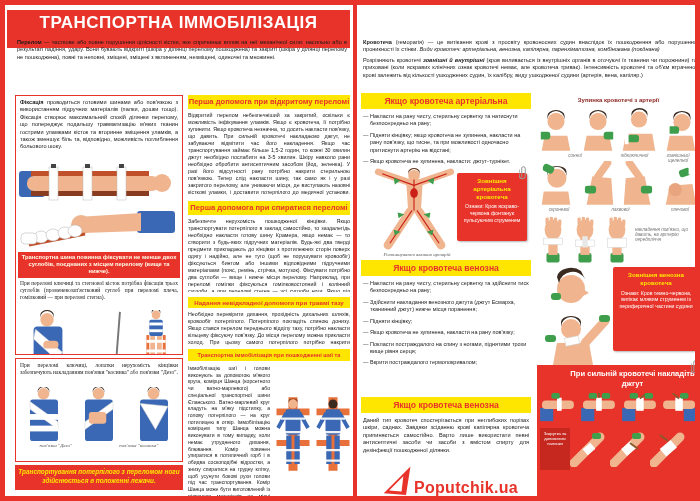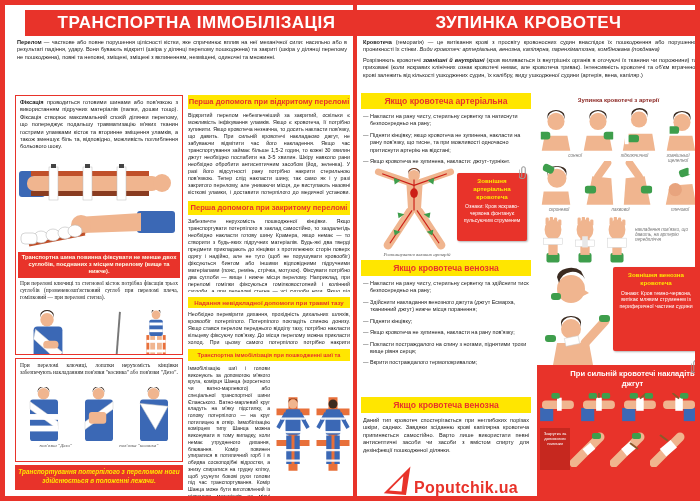--- a/index.html
+++ b/index.html
@@ -25,21 +25,21 @@
   .note .nx{color:#fff;font-size:5.2px;line-height:1.3;text-align:center;}
   .lbl{font-size:4.6px;color:#777;font-style:italic;text-align:center;}
   .ohid{overflow:hidden;}
   svg{display:block;}
 </style>
 </head>
 <body>
 
 <div class="poster">
 
-  <div class="abs titlebar" style="left:20px;top:5px;width:343px;height:26px;">ТРАНСПОРТНА ІММОБІЛІЗАЦІЯ</div>
+  <div class="abs titlebar" style="left:2px;top:5px;width:343px;height:38px;">ТРАНСПОРТНА ІММОБІЛІЗАЦІЯ</div>
 
   <div class="abs p" style="left:12px;top:34px;width:330px;height:27px;overflow:hidden;">
     <b>Перелом</b>
     <span>— часткове або повне порушення цілісності кістки, яке спричинює вплив на неї механічної сили: насильно або в результаті падіння, удару. Вони бувають відкриті (шкіра у ділянці перелому пошкоджена) та закриті (шкіра у ділянці перелому не пошкоджена), повні та неповні, зміщені, зміщені з вклиненням, незміщені, одиночні та множинні.</span>
   </div>
 
 
   <div class="abs box ohid" style="left:10px;top:90px;width:168px;height:260px;">
     <div class="p" style="margin:3px 4px;height:57px;overflow:hidden;">
       <b>Фіксація</b>
@@ -142,21 +142,21 @@
   </div>
 
   <div class="abs redband" style="left:10px;top:460px;width:168px;height:25px;font-size:6.4px;line-height:1.35;font-style:italic;padding-top:3px;">Транспортування потерпілого з переломом ноги здійснюється в положенні лежачи.</div>
 
   <div class="abs yhead" style="left:183px;top:90px;width:162px;height:14px;font-size:7.6px;line-height:14px;">Перша допомога при відкритому переломі</div>
   <div class="abs p ohid" style="left:183px;top:107px;width:162px;height:85px;font-size:5.3px;">
     <span>Відкритий перелом небезпечніший за закритий, оскільки є можливість інфікування уламків. Якщо є кровотеча, її потрібно зупинити. Якщо кровотеча незначна, то досить накласти пов'язку, що давить. При сильній кровотечі накладаємо джгут, не забуваючи відмітити час його накладення. Якщо час транспортування займає більше 1,5-2 годин, то кожні 30 хвилин джгут необхідно послабити на 3-5 хвилин. Шкіру навколо рани необхідно обробити антисептичним засобом (йод, зеленка). У разі його відсутності рану потрібно накрити стерильною пов'язкою. Тепер слід накласти шину, так само як і у разі закритого перелому, але уникаючи місця, де виступають назовні кісткові уламки, і доставити потерпілого до медичної установи.</span>
     <b>При відкритих переломах під час транспортної іммобілізації вправлення кісток не проводять. На рану накладають стерильну пов'язку. При артеріальній кровотечі накладають джгут, зазвичай Есмарка або турнікет.</b>
   </div>
 
-  <div class="abs yhead" style="left:183px;top:196px;width:162px;height:14px;font-size:7.6px;line-height:14px;">Перша допомога при закритому переломі</div>
+  <div class="abs yhead" style="left:183px;top:196px;width:162px;height:14px;font-size:7.6px;line-height:14px;">Перша допомога при спиратися переломі</div>
   <div class="abs p ohid" style="left:183px;top:213px;width:162px;height:74px;font-size:5.3px;">
     <span>Забезпечте нерухомість пошкодженої кінцівки. Якщо транспортувати потерпілого в заклад самостійно, то заздалегідь необхідно накласти готову шину Крамера, якщо немає — то створити з будь-яких підручних матеріалів. Будь-які два тверді предмети прикладають до кінцівки з протилежних сторін поверх одягу і надійно, але не туго (щоб не порушувати кровообіг) фіксуються бинтом або іншими відповідними підручними матеріалами (пояс, ремінь, стрічка, мотузок). Фіксувати потрібно два суглоби — вище і нижче місця перелому. Наприклад, при переломі гомілки фіксуються гомілковостопний і колінний суглоби, а при переломі стегна — усі суглоби ноги. Якщо під рукою зовсім нічого не виявилось, пошкоджену кінцівку слід прибинтувати до здорової (руку — до тулуба, ногу — до другої ноги).</span>
     
   </div>
 
   <div class="abs yhead" style="left:183px;top:292px;width:162px;height:11px;font-size:6.2px;line-height:11px;">Надання невідкладної допомоги при травмі тазу</div>
   <div class="abs p ohid" style="left:183px;top:306px;width:162px;height:34px;font-size:5.3px;">Необхідно перевірити дихання, прохідність дихальних шляхів, кровообіг потерпілого. Потерпілого покладіть спиною донизу. Якщо стався перелом переднього відділу тазу, потрібно накласти кільцеву фіксуючу пов'язку. До місця перелому можна прикласти холод. При цьому самого потерпілого потрібно накрити покривалом, для збереження теплообміну.</div>
 
   <div class="abs yhead" style="left:183px;top:344px;width:162px;height:12px;font-size:5.6px;line-height:12px;">Транспортна іммобілізація при пошкодженні шиї та шийного відділу хребта</div>
   <div class="abs p ohid" style="left:183px;top:360px;width:82px;height:132px;font-size:5.1px;">Іммобілізацію шиї і голови виконують за допомогою м'якого круга, комірця Шанца (корсетного чи ватно-марлевого) або спеціальної транспортної шини Єланського. Ватно-марлевий круг кладуть на м'яку підстилку, а голову потерпілого — на круг потилицею в отвір. Іммобілізацію комірцем типу Шанца можна виконувати в тому випадку, коли немає утрудненого дихання, блювання. Комір повинен упиратися в потиличний горб і в обидва соскоподібні відростки, а знизу спиратися на грудну клітку, щоб усунути бокові рухи голови під час транспортування. Комір Шанца може бути виготовлений із підручних матеріалів на місці пригоди.</div>
@@ -194,21 +194,20 @@
           <rect x="8" y="28" width="32" height="3"></rect>
           <rect x="8" y="46" width="32" height="3"></rect>
           <rect x="10" y="70" width="28" height="3"></rect>
           <rect x="10" y="84" width="28" height="3"></rect>
         </g>
     </svg>
   </div>
 
   <div class="abs divider" style="left:348px;top:0;width:4px;height:501px;"></div>
 
-  <div class="abs titlebar" style="left:352px;top:5px;width:343px;height:26px;">ЗУПИНКА КРОВОТЕЧ</div>
 
   <div class="abs p" style="left:358px;top:34px;width:334px;height:50px;overflow:hidden;">
     <div>
       <b>Кровотеча</b>
       <span>(геморагія) — це витікання крові з просвіту кровоносних судин внаслідок їх пошкодження або порушення проникності їх стінки.</span>
       <i>Види кровотеч: артеріальна, венозна, капілярна, паренхіматозна, комбінована (поєднана)</i>
     </div>
     <div style="margin-top:3px;">
       <span>Розрізняють кровотечі</span>
       <b><i>зовнішні й внутрішні</i></b>

